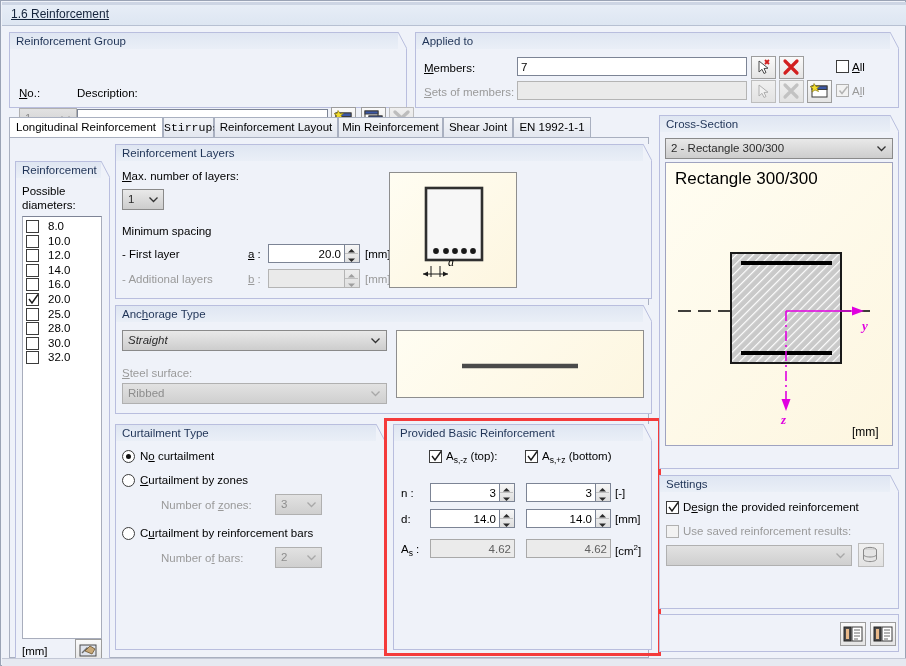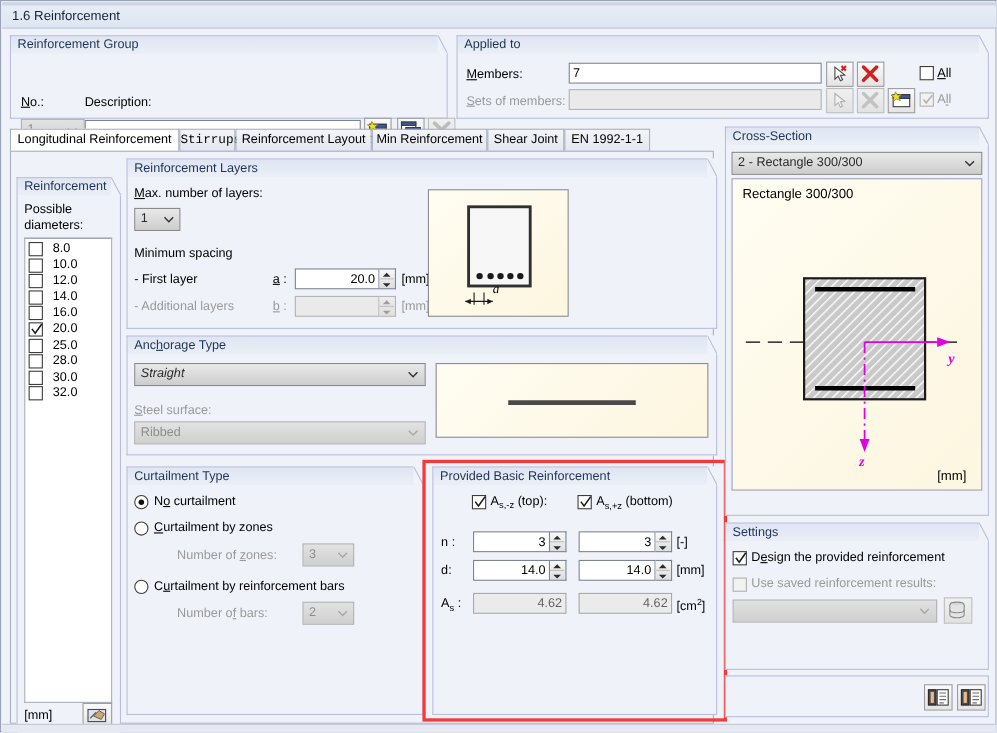--- a/index.html
+++ b/index.html
@@ -13,21 +13,21 @@
   }
   .win{position:relative;width:906px;height:666px;background:#eff2f9;box-sizing:border-box;border:1px solid #9aa3b5;}
   
   .titlebar{
     position:absolute;left:1px;top:1px;width:904px;height:24px;
     background:linear-gradient(to bottom,#e8eef7 0%,#dde6f2 100%);
     border-bottom:1px solid #b7c0d2;
     box-sizing:border-box;
   }
   .titlebar .tb-top{position:absolute;left:0;top:0;width:100%;height:3px;background:#cdd5e4;}
-  .titlebar .title{position:absolute;left:9px;top:5px;font-size:12px;color:#14233b;}
+  .titlebar .title{position:absolute;left:9px;top:5px;font-size:12px;color:#14233b;text-decoration:underline;}
   
   .group{position:absolute;box-sizing:border-box;background:#eff2f9;}
   .group > .ghead{
     position:absolute;left:0;top:0;height:17px;
     background:linear-gradient(to bottom,#dfe6f2 0%,#eaeff7 100%);
     border-top:1px solid #b9bede;border-left:1px solid #b9bede;border-right:0;
     box-sizing:border-box;
   }
   .group > .ghead .gt{position:absolute;left:6px;top:2px;font-size:11.5px;color:#1f3356;white-space:nowrap;}
   .group > .gbody{
@@ -589,21 +589,21 @@
     <div class="combo gray" style="left:6px;top:23px;width:228px;">
       <span>2 - Rectangle 300/300</span>
       <span class="arrow">
         <svg width="9" height="6" viewBox="0 0 9 6">
             <path d="M0.5,0.5 L4.5,4.5 L8.5,0.5" stroke="#333" stroke-width="1.3" fill="none"></path>
           </svg>
       </span>
     </div>
 
     <div class="preview" style="left:6px;top:47px;width:228px;height:284px;border-color:#9fa3c0;">
-      <div class="lbl" style="left:9px;top:6px;font-size:12px;">Rectangle 300/300</div>
+      <div class="lbl" style="left:9px;top:6px;font-size:17px;">Rectangle 300/300</div>
       <svg width="226" height="282" viewBox="0 0 226 282">
         <defs>
           <pattern id="hatch" patternUnits="userSpaceOnUse" width="6" height="6" patternTransform="rotate(45)">
             <rect width="6" height="6" fill="#c9c9c9"></rect>
             <line x1="0" y1="0" x2="0" y2="6" stroke="#ffffff" stroke-width="2.4"></line>
           </pattern>
         </defs>
 
         <line x1="12" y1="148" x2="204" y2="148" stroke="#000" stroke-width="1.3" stroke-dasharray="13,7"></line>
 

